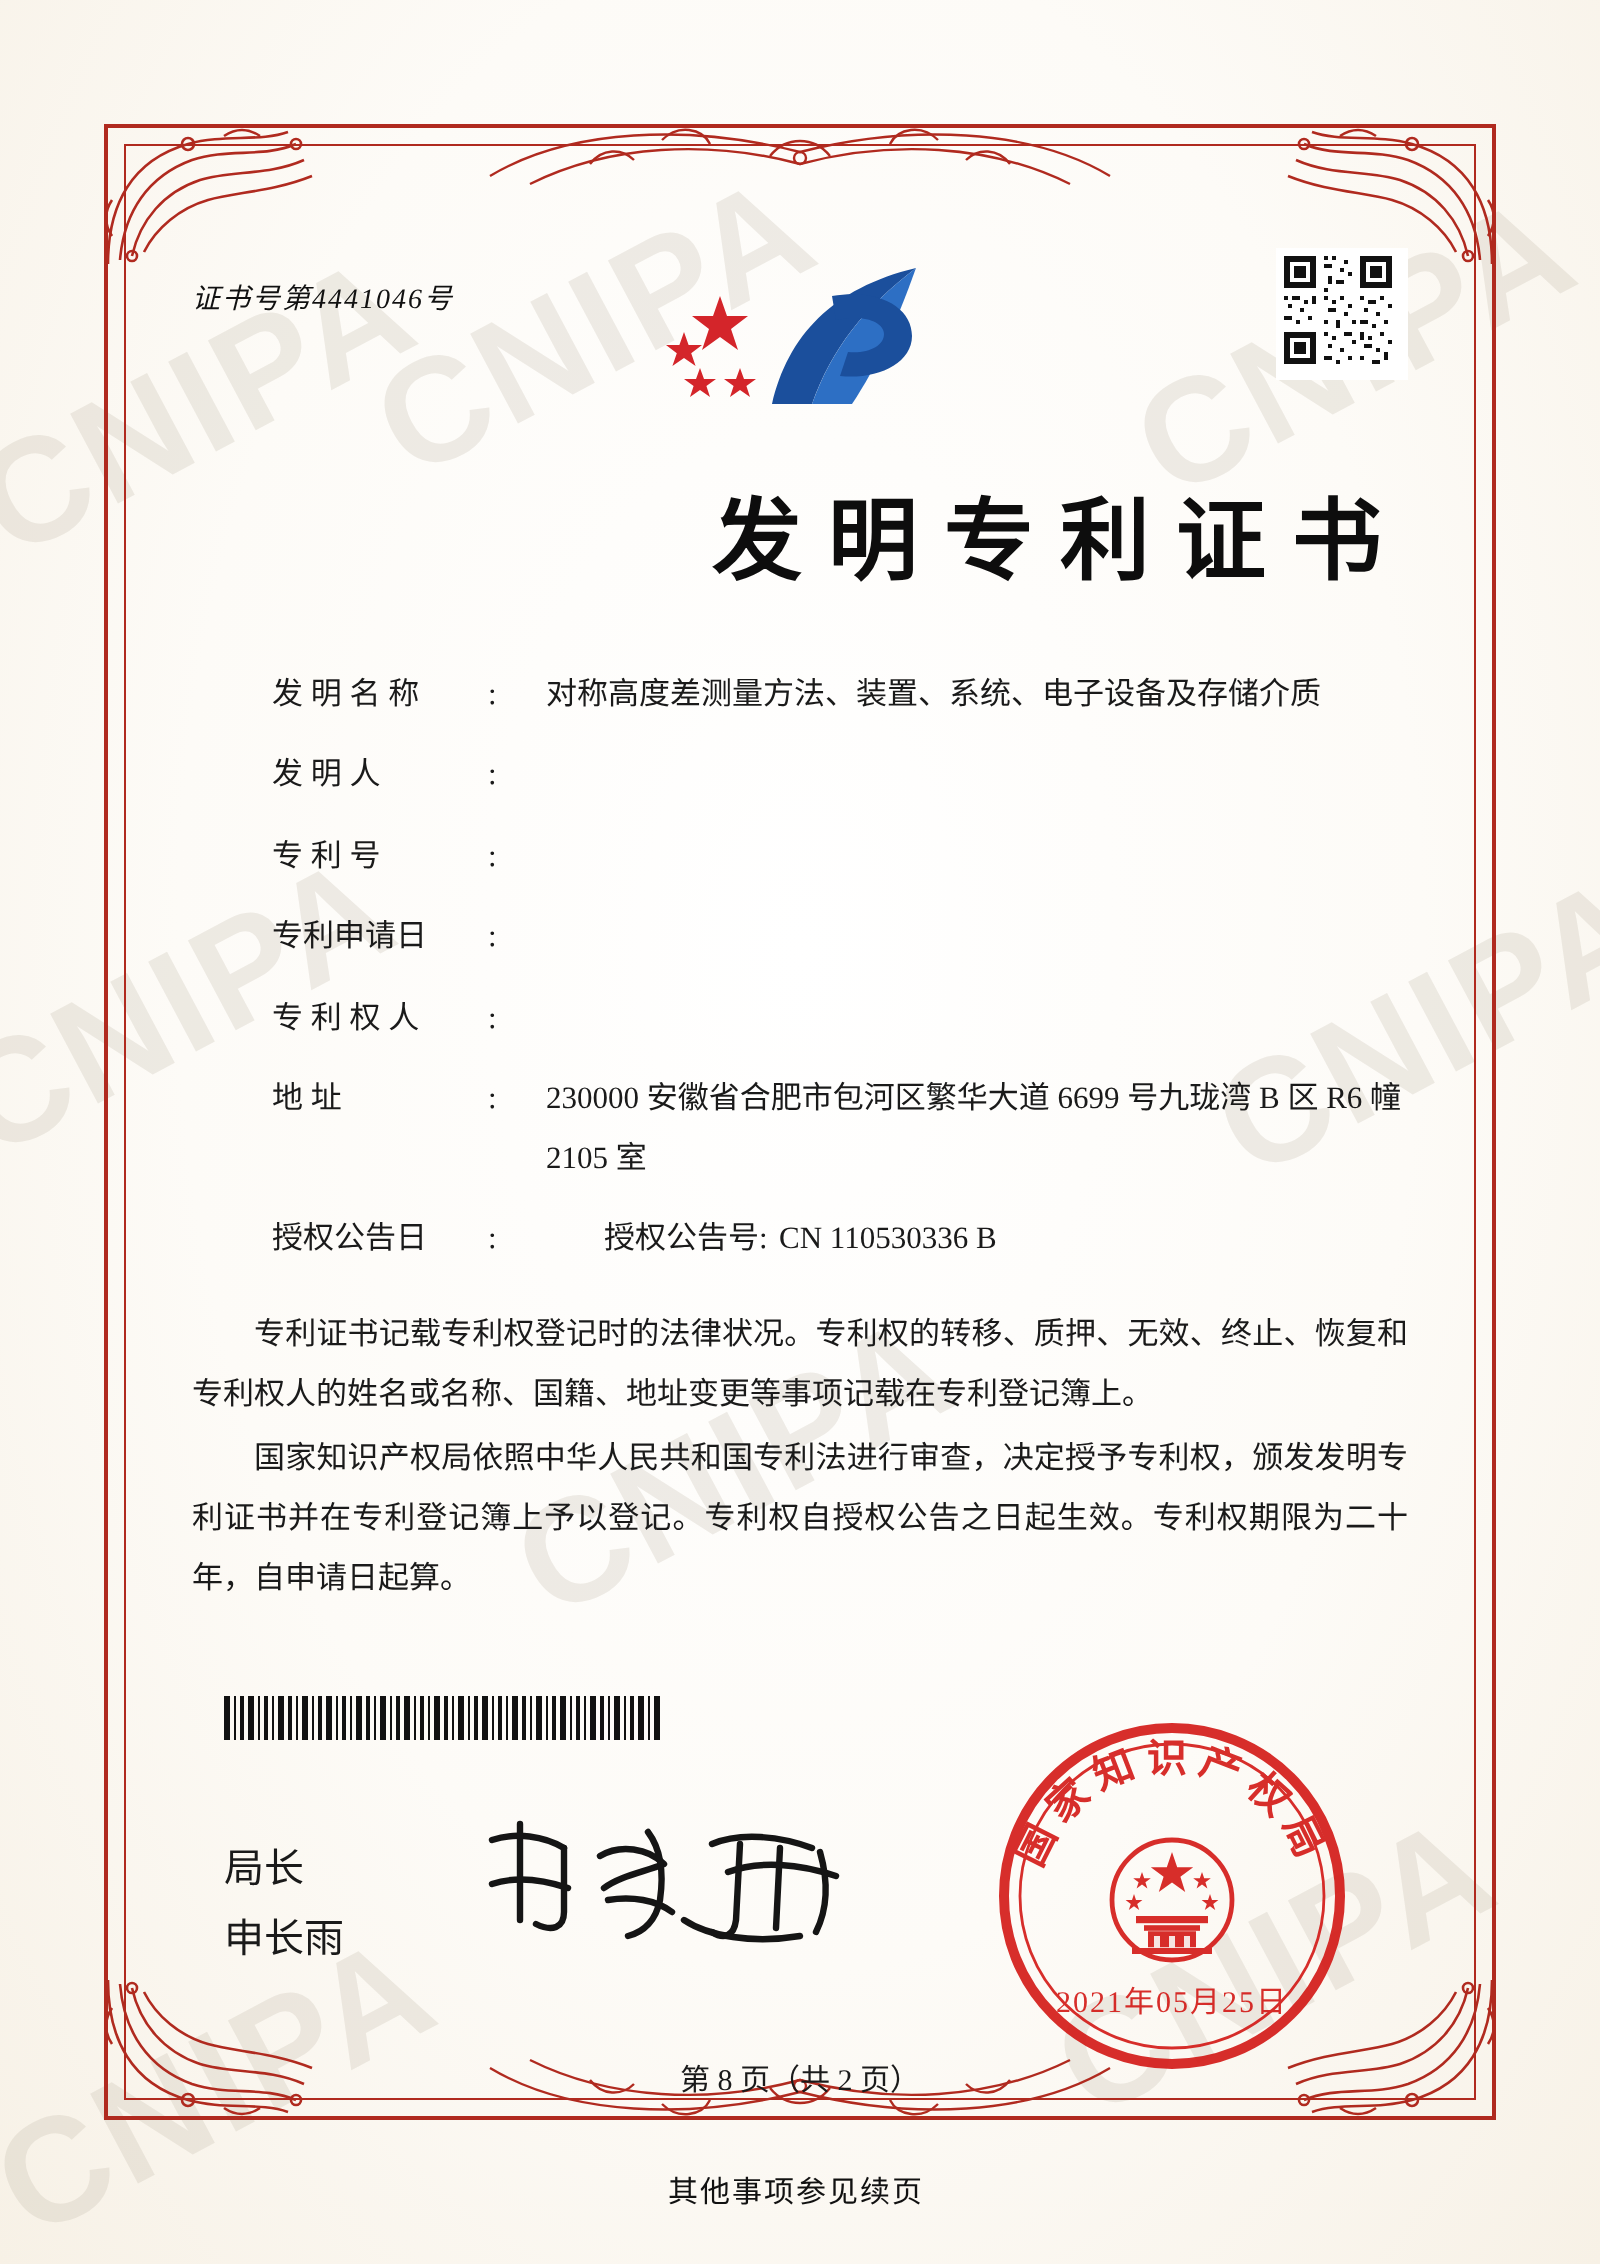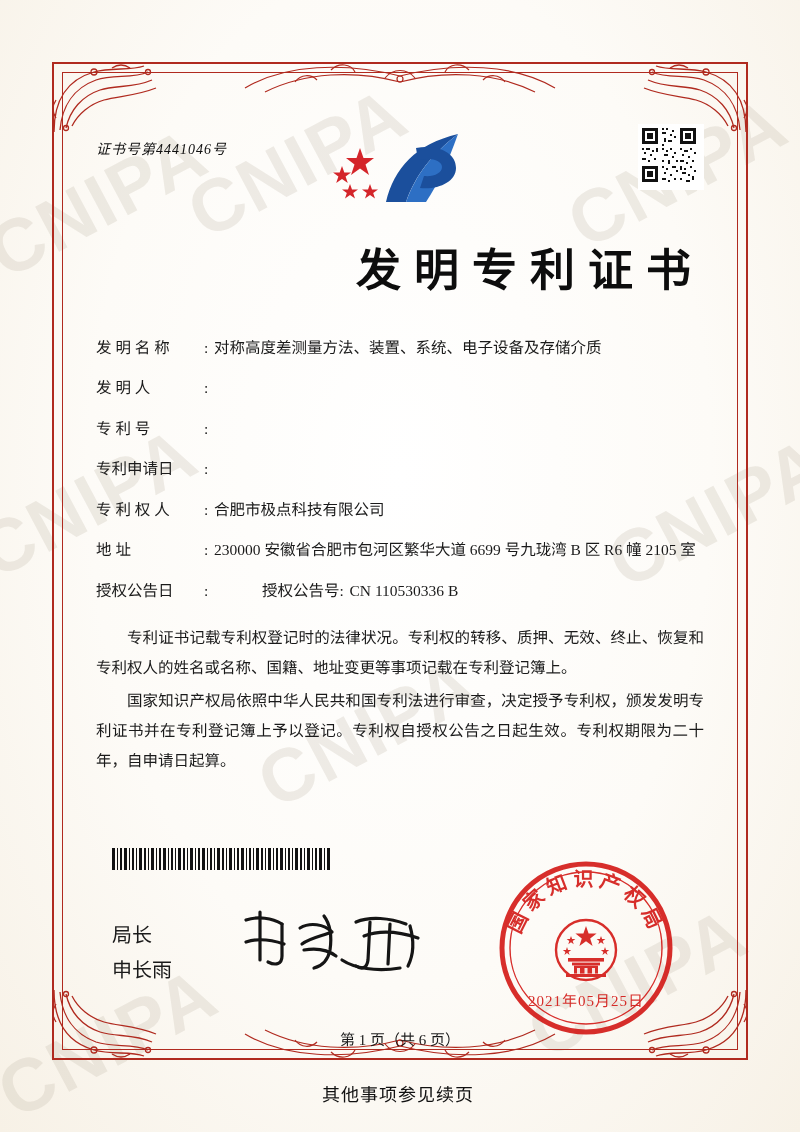--- a/index.html
+++ b/index.html
@@ -136,23 +136,24 @@
   .frow {
     display: flex;
     align-items: baseline;
     margin-bottom: 11px;
   }
   .flabel {
     width: 108px;
     flex: 0 0 108px;
     letter-spacing: 0px;
     white-space: nowrap;
+    margin-left: 40px;
   }
   .fcolon { width: 10px; flex: 0 0 10px; }
-  .fvalue { flex: 1 1 auto; }
+  .fvalue { flex: 1 1 auto; margin-left: 19px; }
   .frow.two .fvalue { flex: 0 0 auto; }
   .pad {
     display: inline-block;
     width: 48px;
   }
 
   .paragraphs {
     margin-top: 18px;
     font-size: 15.5px;
     line-height: 1.95;
@@ -207,21 +208,21 @@
     top: 1028px;
     text-align: center;
     font-size: 15px;
   }
 
   .footnote {
     position: absolute;
     left: 0; right: 4px;
     bottom: 26px;
     text-align: center;
-    font-size: 18px;
+    font-size: 15px;
     color: #111;
     letter-spacing: 1px;
   }
 </style>
 </head>
 <body>
 
 <div class="page">
 
   <div class="watermark-layer">
@@ -428,21 +429,20 @@
       </div>
 
       <div class="frow">
         <span class="flabel">专利申请日</span>
         <span class="fcolon">:</span>
       </div>
 
       <div class="frow">
         <span class="flabel">专 利 权 人</span>
         <span class="fcolon">:</span>
-        <span class="fvalue">合肥市极点科技有限公司</span>
       </div>
 
       <div class="frow">
         <span class="flabel">地 址</span>
         <span class="fcolon">:</span>
         <span class="fvalue">230000 安徽省合肥市包河区繁华大道 6699 号九珑湾 B 区 R6 幢 2105 室</span>
       </div>
 
       <div class="frow two">
         <span class="flabel">授权公告日</span>
@@ -572,16 +572,16 @@
             <rect x="6" y="18" width="3" height="6" fill="#f6e2df"></rect>
             <rect x="-20" y="24" width="40" height="3"></rect>
           </g>
         </g>
 
         <text x="90" y="148" text-anchor="middle" font-family="'Liberation Serif', serif" font-size="15" fill="#d2120f" letter-spacing="1">2021年05月25日</text>
       </g>
     </svg>
   </div>
 
-  <div class="pagenum">第 1 页（共 6 页）</div>
+  <div class="pagenum">第 8 页（共 2 页）</div>
 
   <div class="footnote">其他事项参见续页</div>
 </div>
 
 </body></html>

